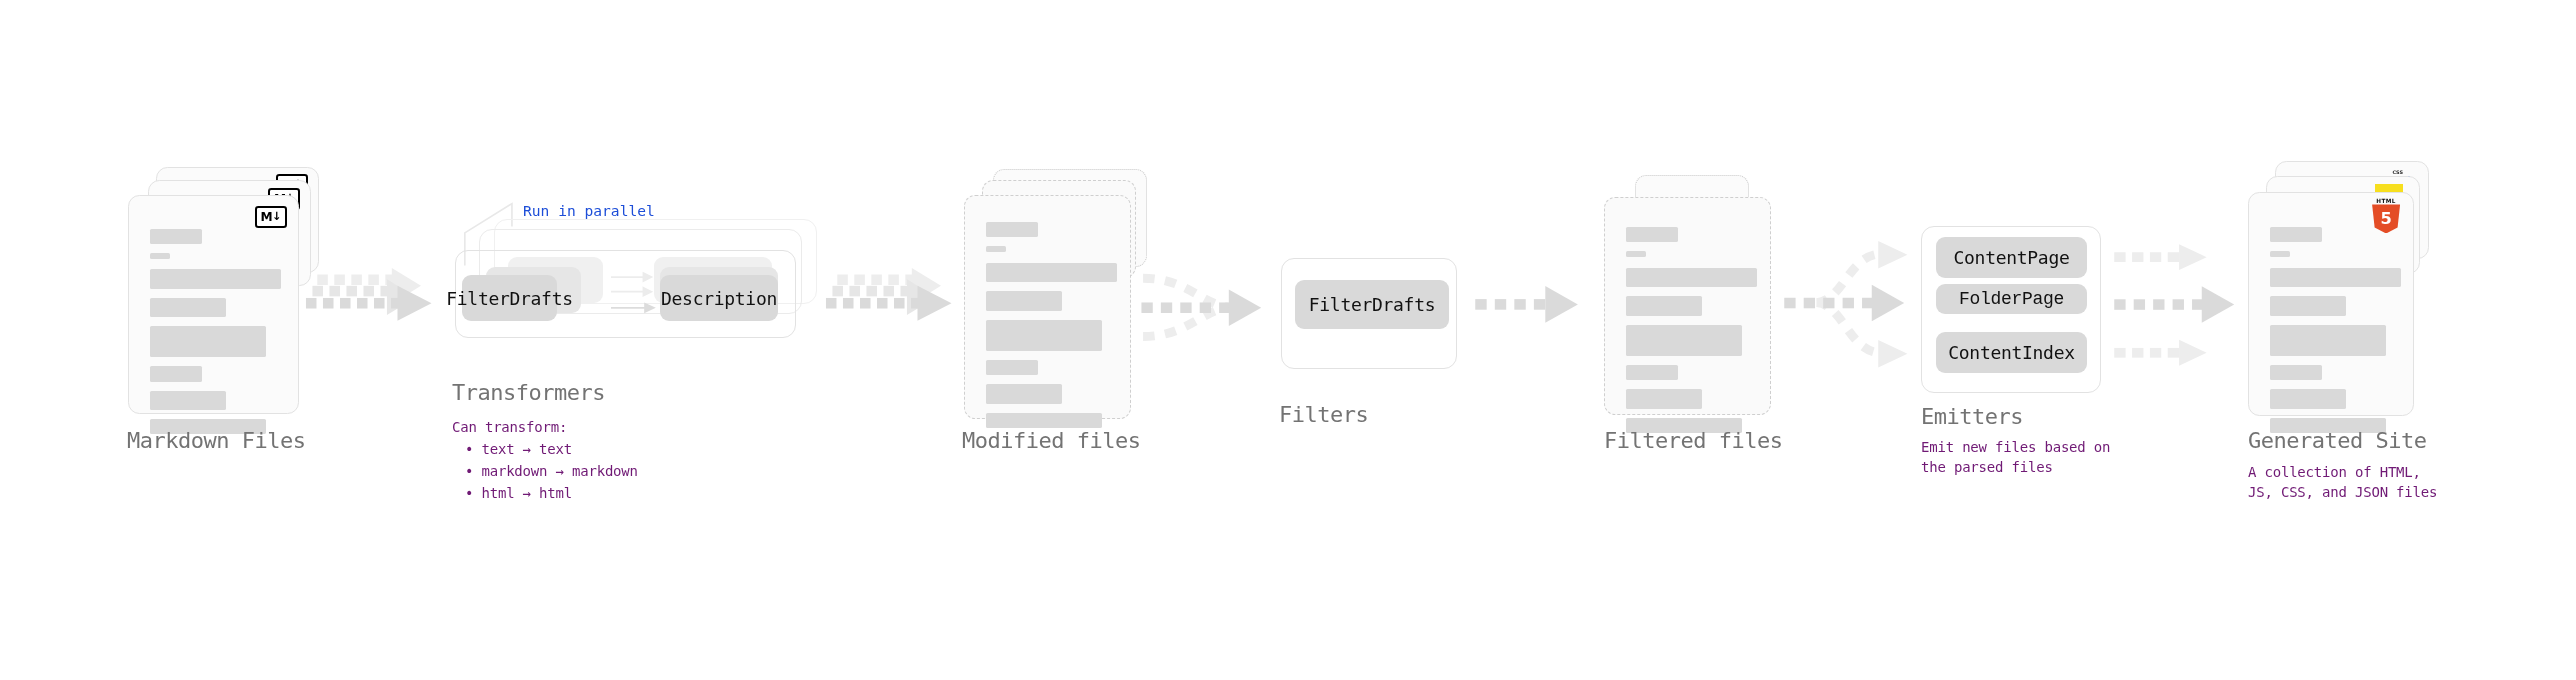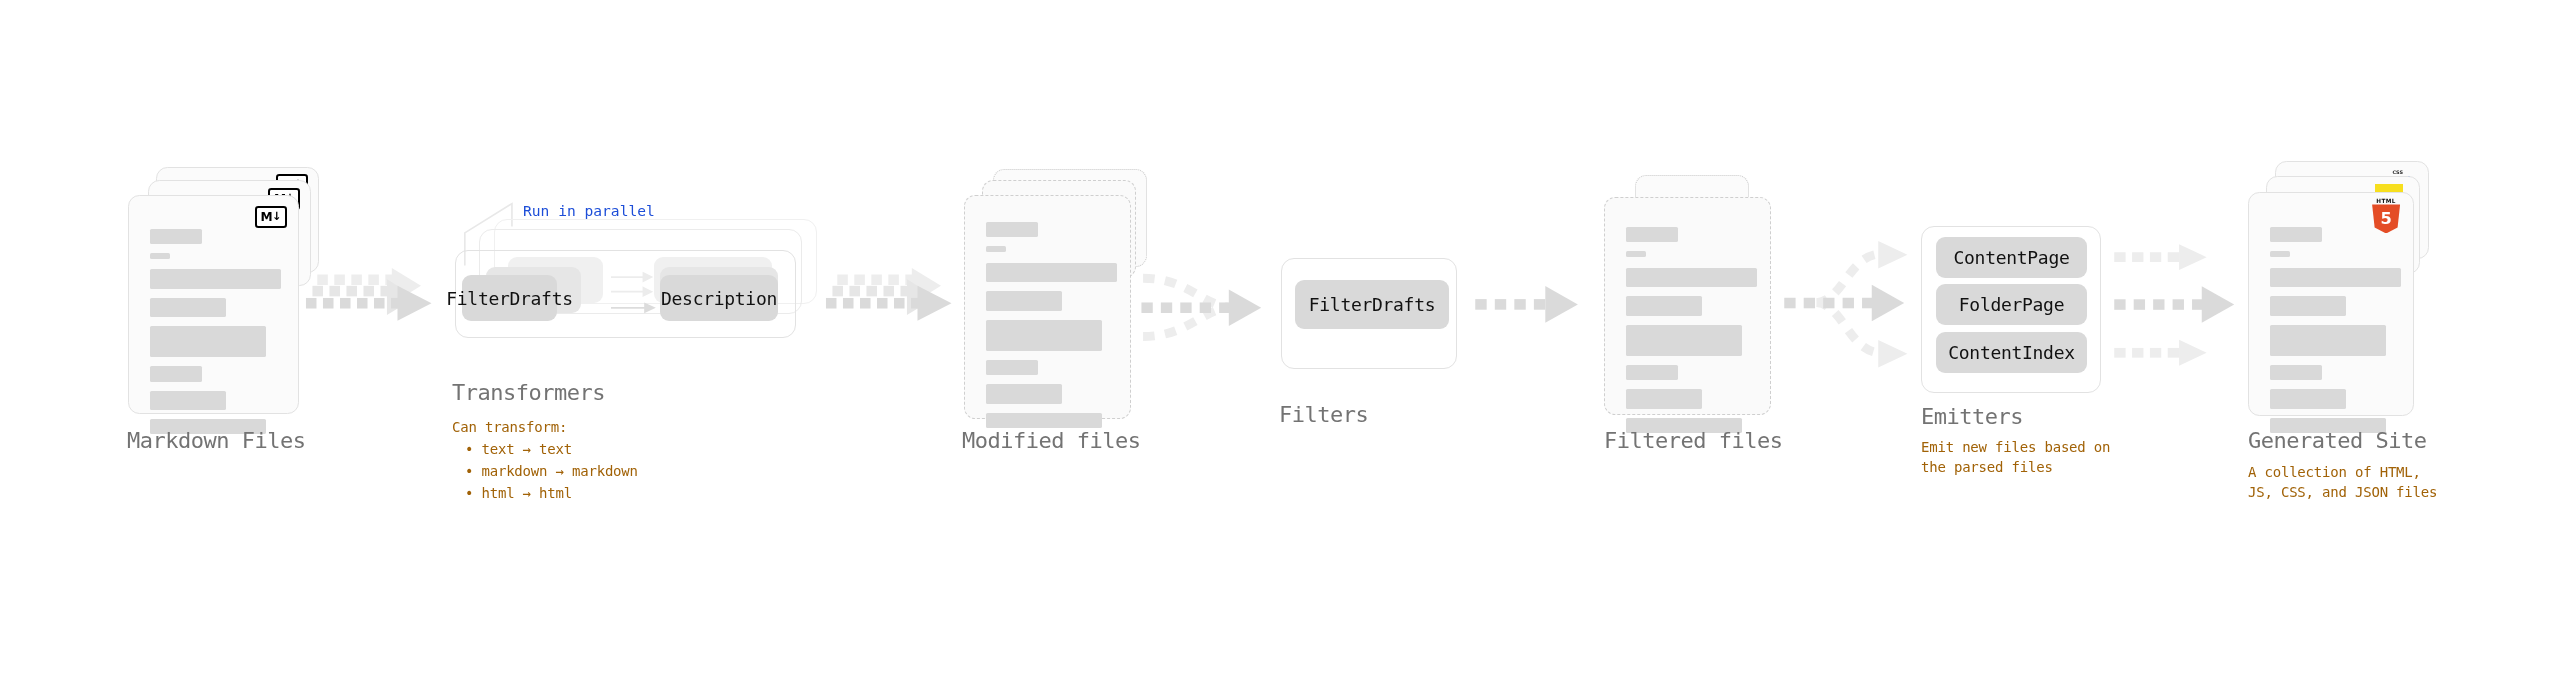--- a/index.html
+++ b/index.html
@@ -81,21 +81,21 @@
   }
   .pill.g1{background:#f0f0f0;color:transparent;}
   .pill.g2{background:#e6e6e6;color:transparent;}
 
   
   .cap-title{
     position:absolute;font-size:22px;color:#737373;white-space:nowrap;
     letter-spacing:-0.5px;
   }
   .cap-sub{
-    position:absolute;font-size:14px;color:#a16207;line-height:20.3px;
+    position:absolute;font-size:14px;color:#701a75;line-height:20.3px;
     white-space:pre-line;letter-spacing:-0.2px;
   }
   .cap-sub.list{line-height:21px;}
   .parallel-label{
     position:absolute;font-size:14.6px;color:#1d4ed8;white-space:nowrap;
   }
 
   svg{display:block;overflow:visible;}
 </style>
 </head>
@@ -305,21 +305,21 @@
         <rect x="28" y="86" width="14" height="13"></rect>
       <rect x="52" y="86" width="14" height="13"></rect>
         <rect x="76" y="86" width="14" height="13"></rect>
       <rect x="100" y="86" width="14" height="13"></rect>
       <polygon points="112,70 152,92.5 112,115"></polygon>
     </g>
   </svg>
 
   <div class="gbox l3" style="left:1921px;top:226px;width:180px;height:167px;"></div>
   <div class="pill" style="left:1936px;top:237px;width:151px;height:41px;">ContentPage</div>
-  <div class="pill" style="left:1936px;top:284px;width:151px;height:41px;">FolderPage</div>
+  <div class="pill" style="left:1936px;top:284px;width:151px;height:30px;font-family:Liberation Mono, monospace;">FolderPage</div>
   <div class="pill" style="left:1936px;top:332px;width:151px;height:41px;">ContentIndex</div>
   <div class="cap-title" style="left:1921px;top:404px;">Emitters</div>
   <div class="cap-sub" style="left:1921px;top:437px;">Emit new files based on
 the parsed files</div>
 
   <svg class="abs" style="left:2111px;top:236px;" width="154" height="146" viewBox="0 0 190 180">
     <g fill="#ededed">
       <rect x="4" y="20" width="14" height="12"></rect>
         <rect x="26" y="20" width="14" height="12"></rect>
       <rect x="48" y="20" width="14" height="12"></rect>

